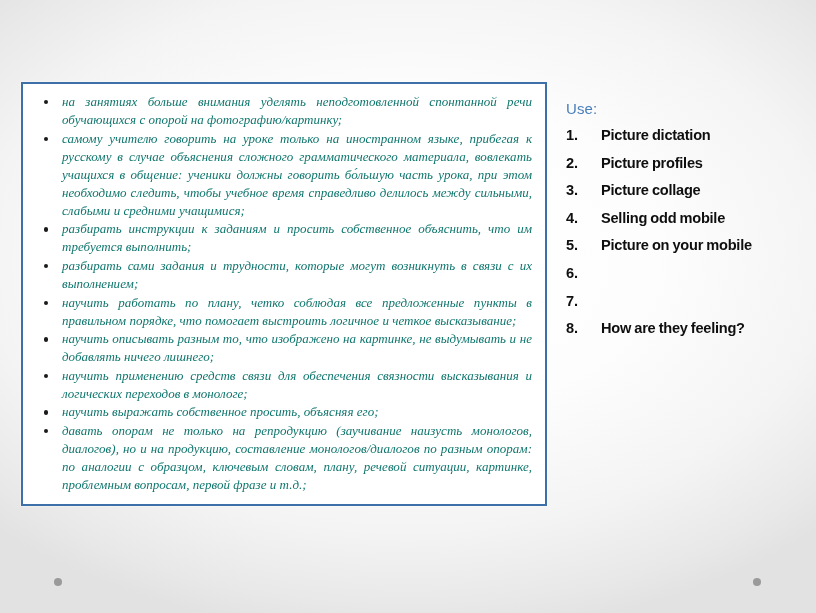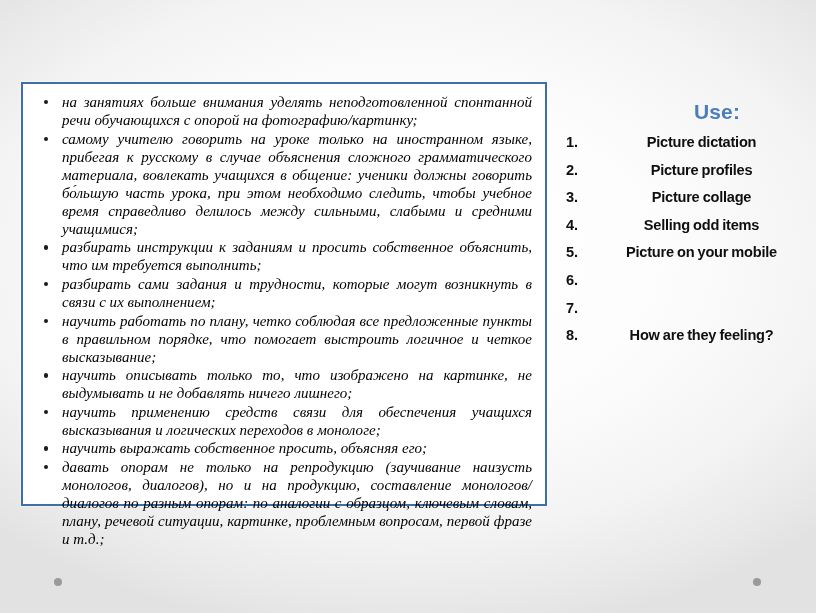--- a/index.html
+++ b/index.html
@@ -40,23 +40,23 @@
     margin: 0;
     padding: 9px 13px 0 13px;
   }
 
   #bullet-list li {
     position: relative;
     padding-left: 26px;
     margin: 0 0 0.5px 0;
     font-family: "Liberation Serif", "DejaVu Serif", serif;
     font-style: italic;
-    font-size: 15px;
+    font-size: 13px;
     line-height: 18.05px;
-    color: #000000;
+    color: #0f766e;
     text-align: justify;
     text-justify: inter-word;
     letter-spacing: 0.02px;
   }
 
   #bullet-list li::before {
     content: "";
     position: absolute;
     left: 8px;
     top: 7px;
@@ -69,24 +69,24 @@
   
   #right-col {
     position: absolute;
     left: 566px;
     top: 100px;
     width: 236px;
   }
 
   #use-heading {
     font-family: "Liberation Sans", sans-serif;
-    font-weight: bold;
-    font-size: 21px;
+    font-weight: normal;
+    font-size: 15px;
     color: #4a7ebb;
-    text-align: right;
+    text-align: left;
     margin: 0 0 9px 0;
     padding-right: 62px;
     letter-spacing: 0.1px;
   }
 
   #numbered-list {
     list-style: none;
     margin: 0;
     padding: 0;
   }
@@ -105,21 +105,20 @@
   #numbered-list .num {
     flex: 0 0 auto;
     width: 35px;
     letter-spacing: -0.2px;
   }
 
   #numbered-list .label {
     flex: 1 1 auto;
     letter-spacing: -0.25px;
     word-spacing: -0.6px;
-    text-align: center;
   }
 
   
   .deco-dot {
     position: absolute;
     width: 8px;
     height: 8px;
     border-radius: 50%;
     background: #8d8d8d;
     opacity: 0.85;
@@ -132,22 +131,22 @@
 
 <div id="slide">
 
   <div id="content-box">
     <ul id="bullet-list">
         <li>на занятиях больше внимания уделять неподготовленной спонтанной речи обучающихся с опорой на фотографию/картинку;</li>
         <li>самому учителю говорить на уроке только на иностранном языке, прибегая к русскому в случае объяснения сложного грамматического материала, вовлекать учащихся в общение: ученики должны говорить бо́льшую часть урока, при этом необходимо следить, чтобы учебное время справедливо делилось между сильными, слабыми и средними учащимися;</li>
         <li>разбирать инструкции к заданиям и просить собственное объяснить, что им требуется выполнить;</li>
         <li>разбирать сами задания и трудности, которые могут возникнуть в связи с их выполнением;</li>
         <li>научить работать по плану, четко соблюдая все предложенные пункты в правильном порядке, что помогает выстроить логичное и четкое высказывание;</li>
-        <li>научить описывать только то, что изображено на картинке, не выдумывать и не добавлять ничего лишнего;</li>
-        <li>научить применению средств связи для обеспечения учащихся высказывания и логических переходов в монологе;</li>
+        <li>научить описывать разным то, что изображено на картинке, не выдумывать и не добавлять ничего лишнего;</li>
+        <li>научить применению средств связи для обеспечения связности высказывания и логических переходов в монологе;</li>
         <li>научить выражать собственное просить, объясняя его;</li>
         <li>давать опорам не только на репродукцию (заучивание наизусть монологов, диалогов), но и на продукцию, составление монологов/диалогов по разным опорам: по аналогии с образцом, ключевым словам, плану, речевой ситуации, картинке, проблемным вопросам, первой фразе и т.д.;</li>
       </ul>
   </div>
 
   <div id="right-col">
     <div id="use-heading">Use:</div>
     <ol id="numbered-list">
         <li>
           <span class="num">1.</span>
@@ -156,21 +155,21 @@
         <li>
           <span class="num">2.</span>
           <span class="label">Picture profiles</span>
         </li>
         <li>
           <span class="num">3.</span>
           <span class="label">Picture collage</span>
         </li>
         <li>
           <span class="num">4.</span>
-          <span class="label">Selling odd items</span>
+          <span class="label">Selling odd mobile</span>
         </li>
         <li>
           <span class="num">5.</span>
           <span class="label">Picture on your mobile</span>
         </li>
         <li>
           <span class="num">6.</span>
         </li>
         <li>
           <span class="num">7.</span>

